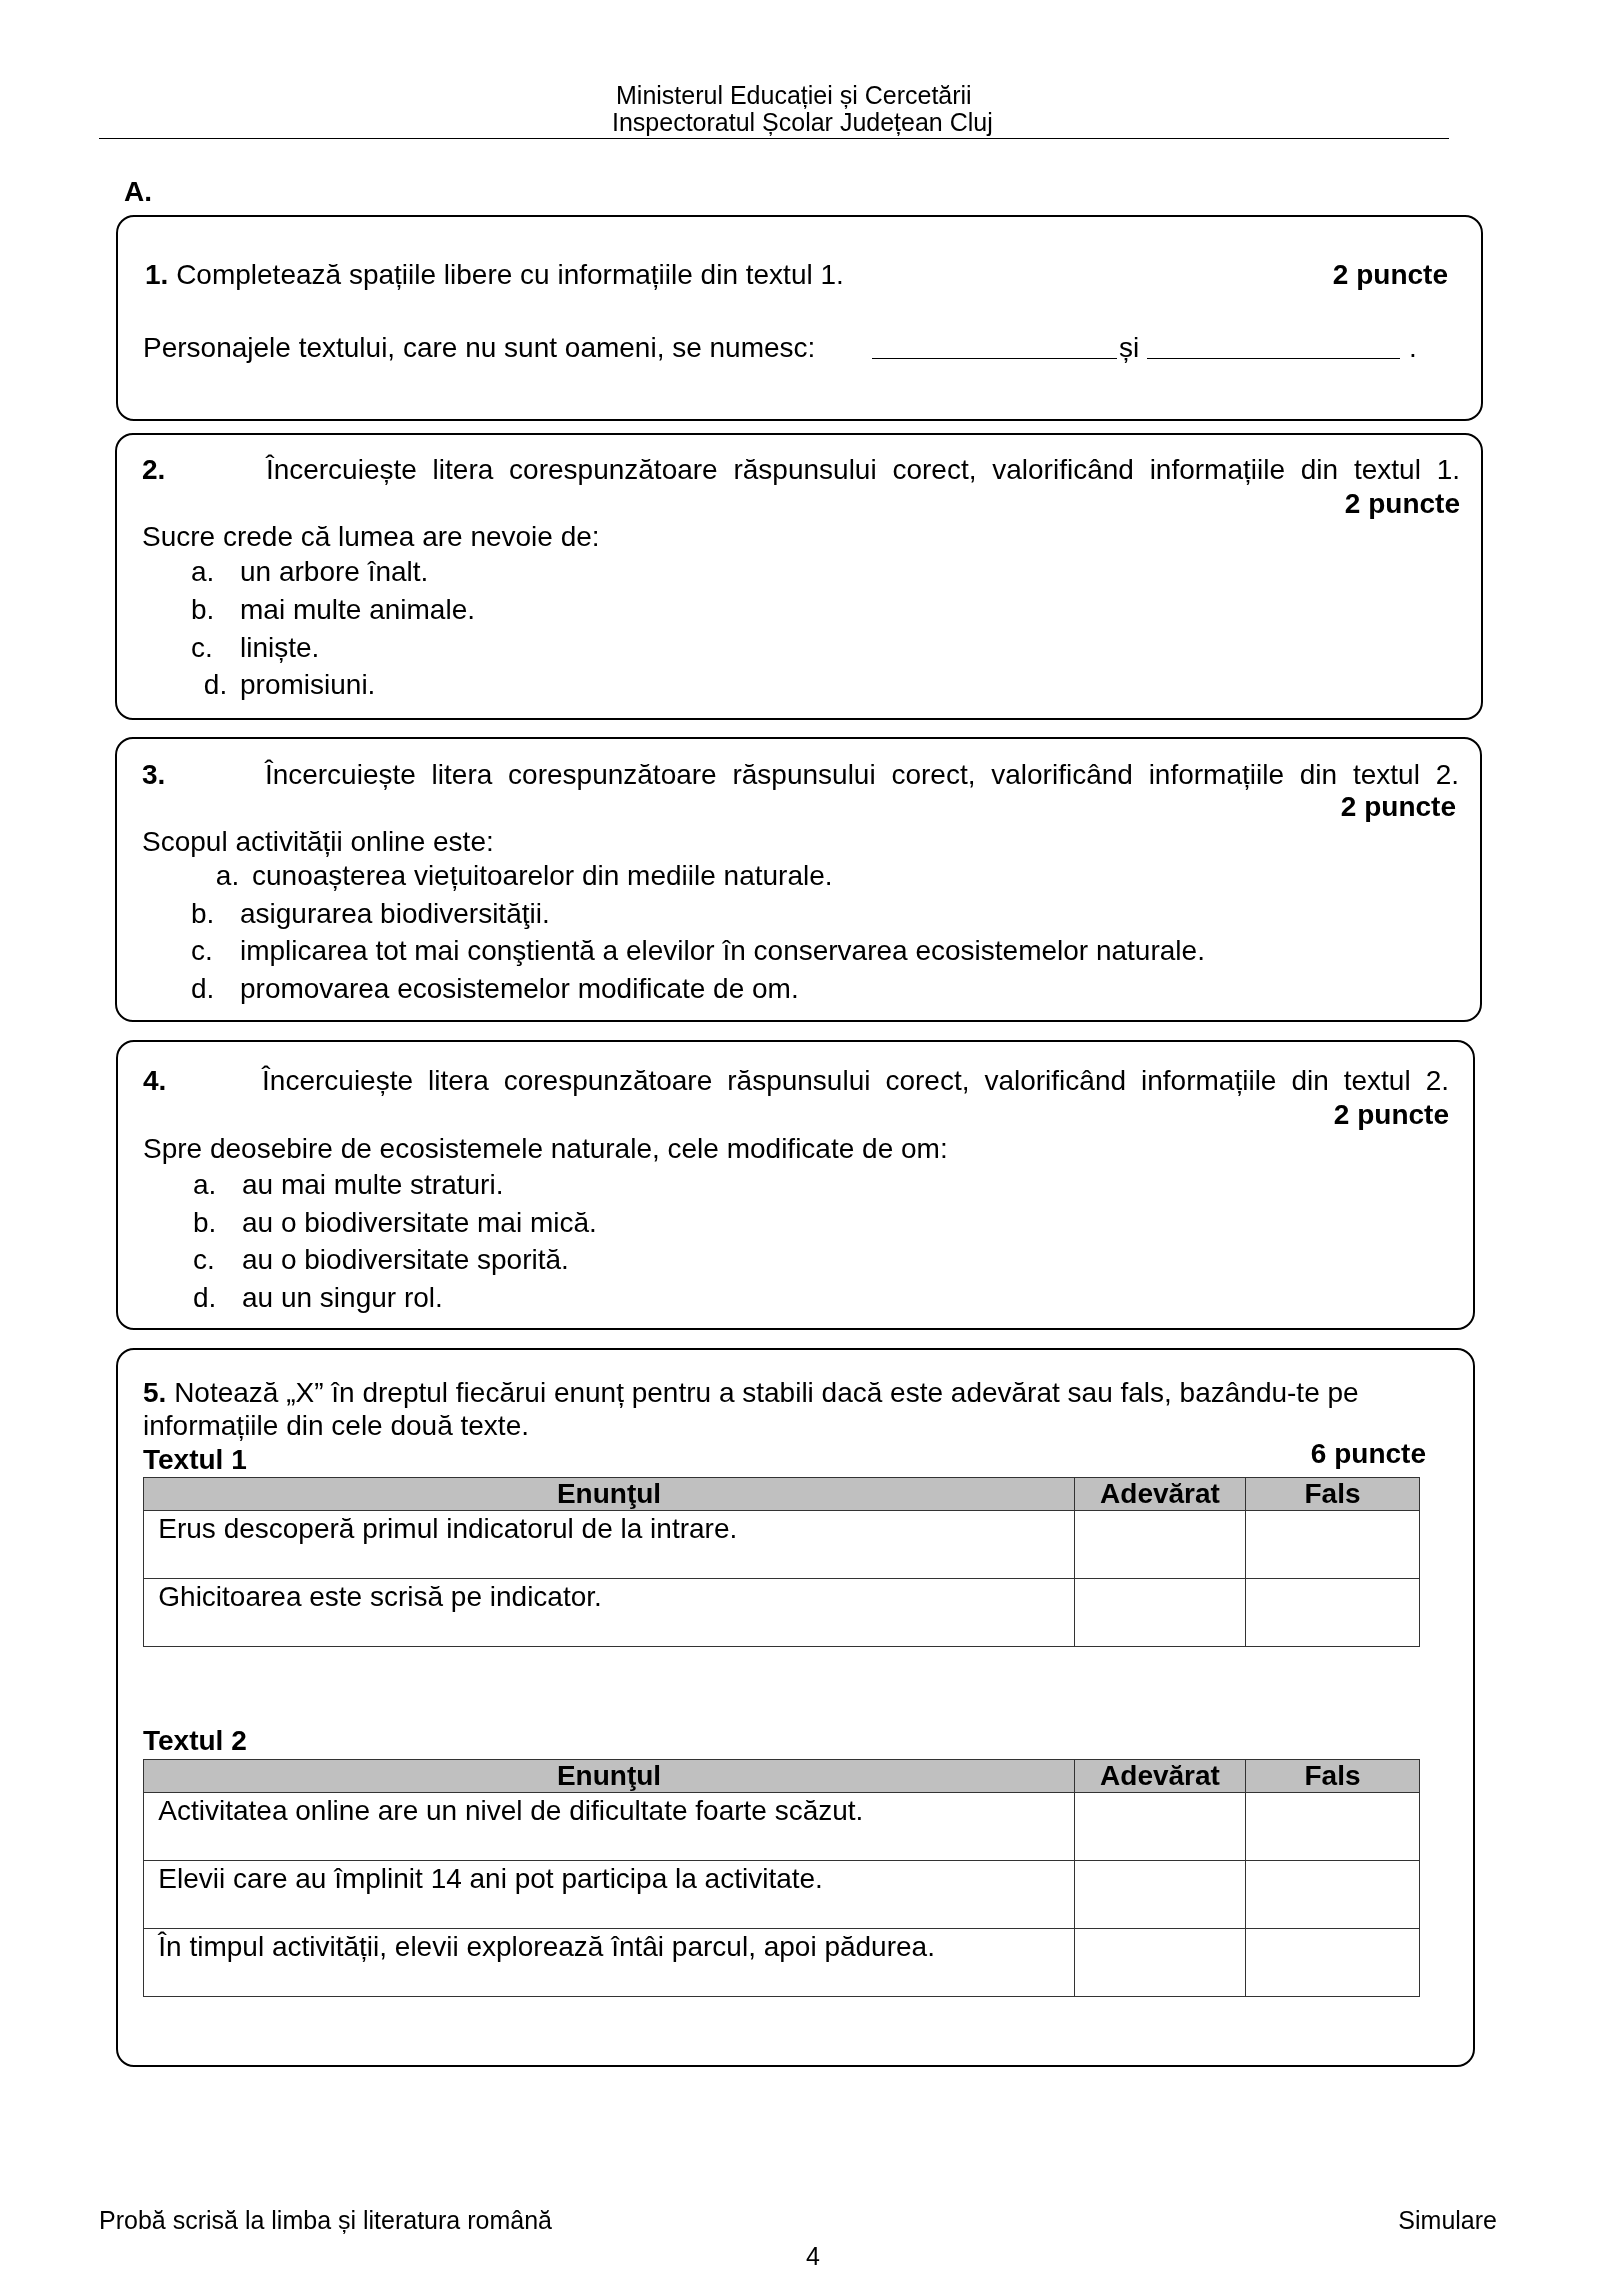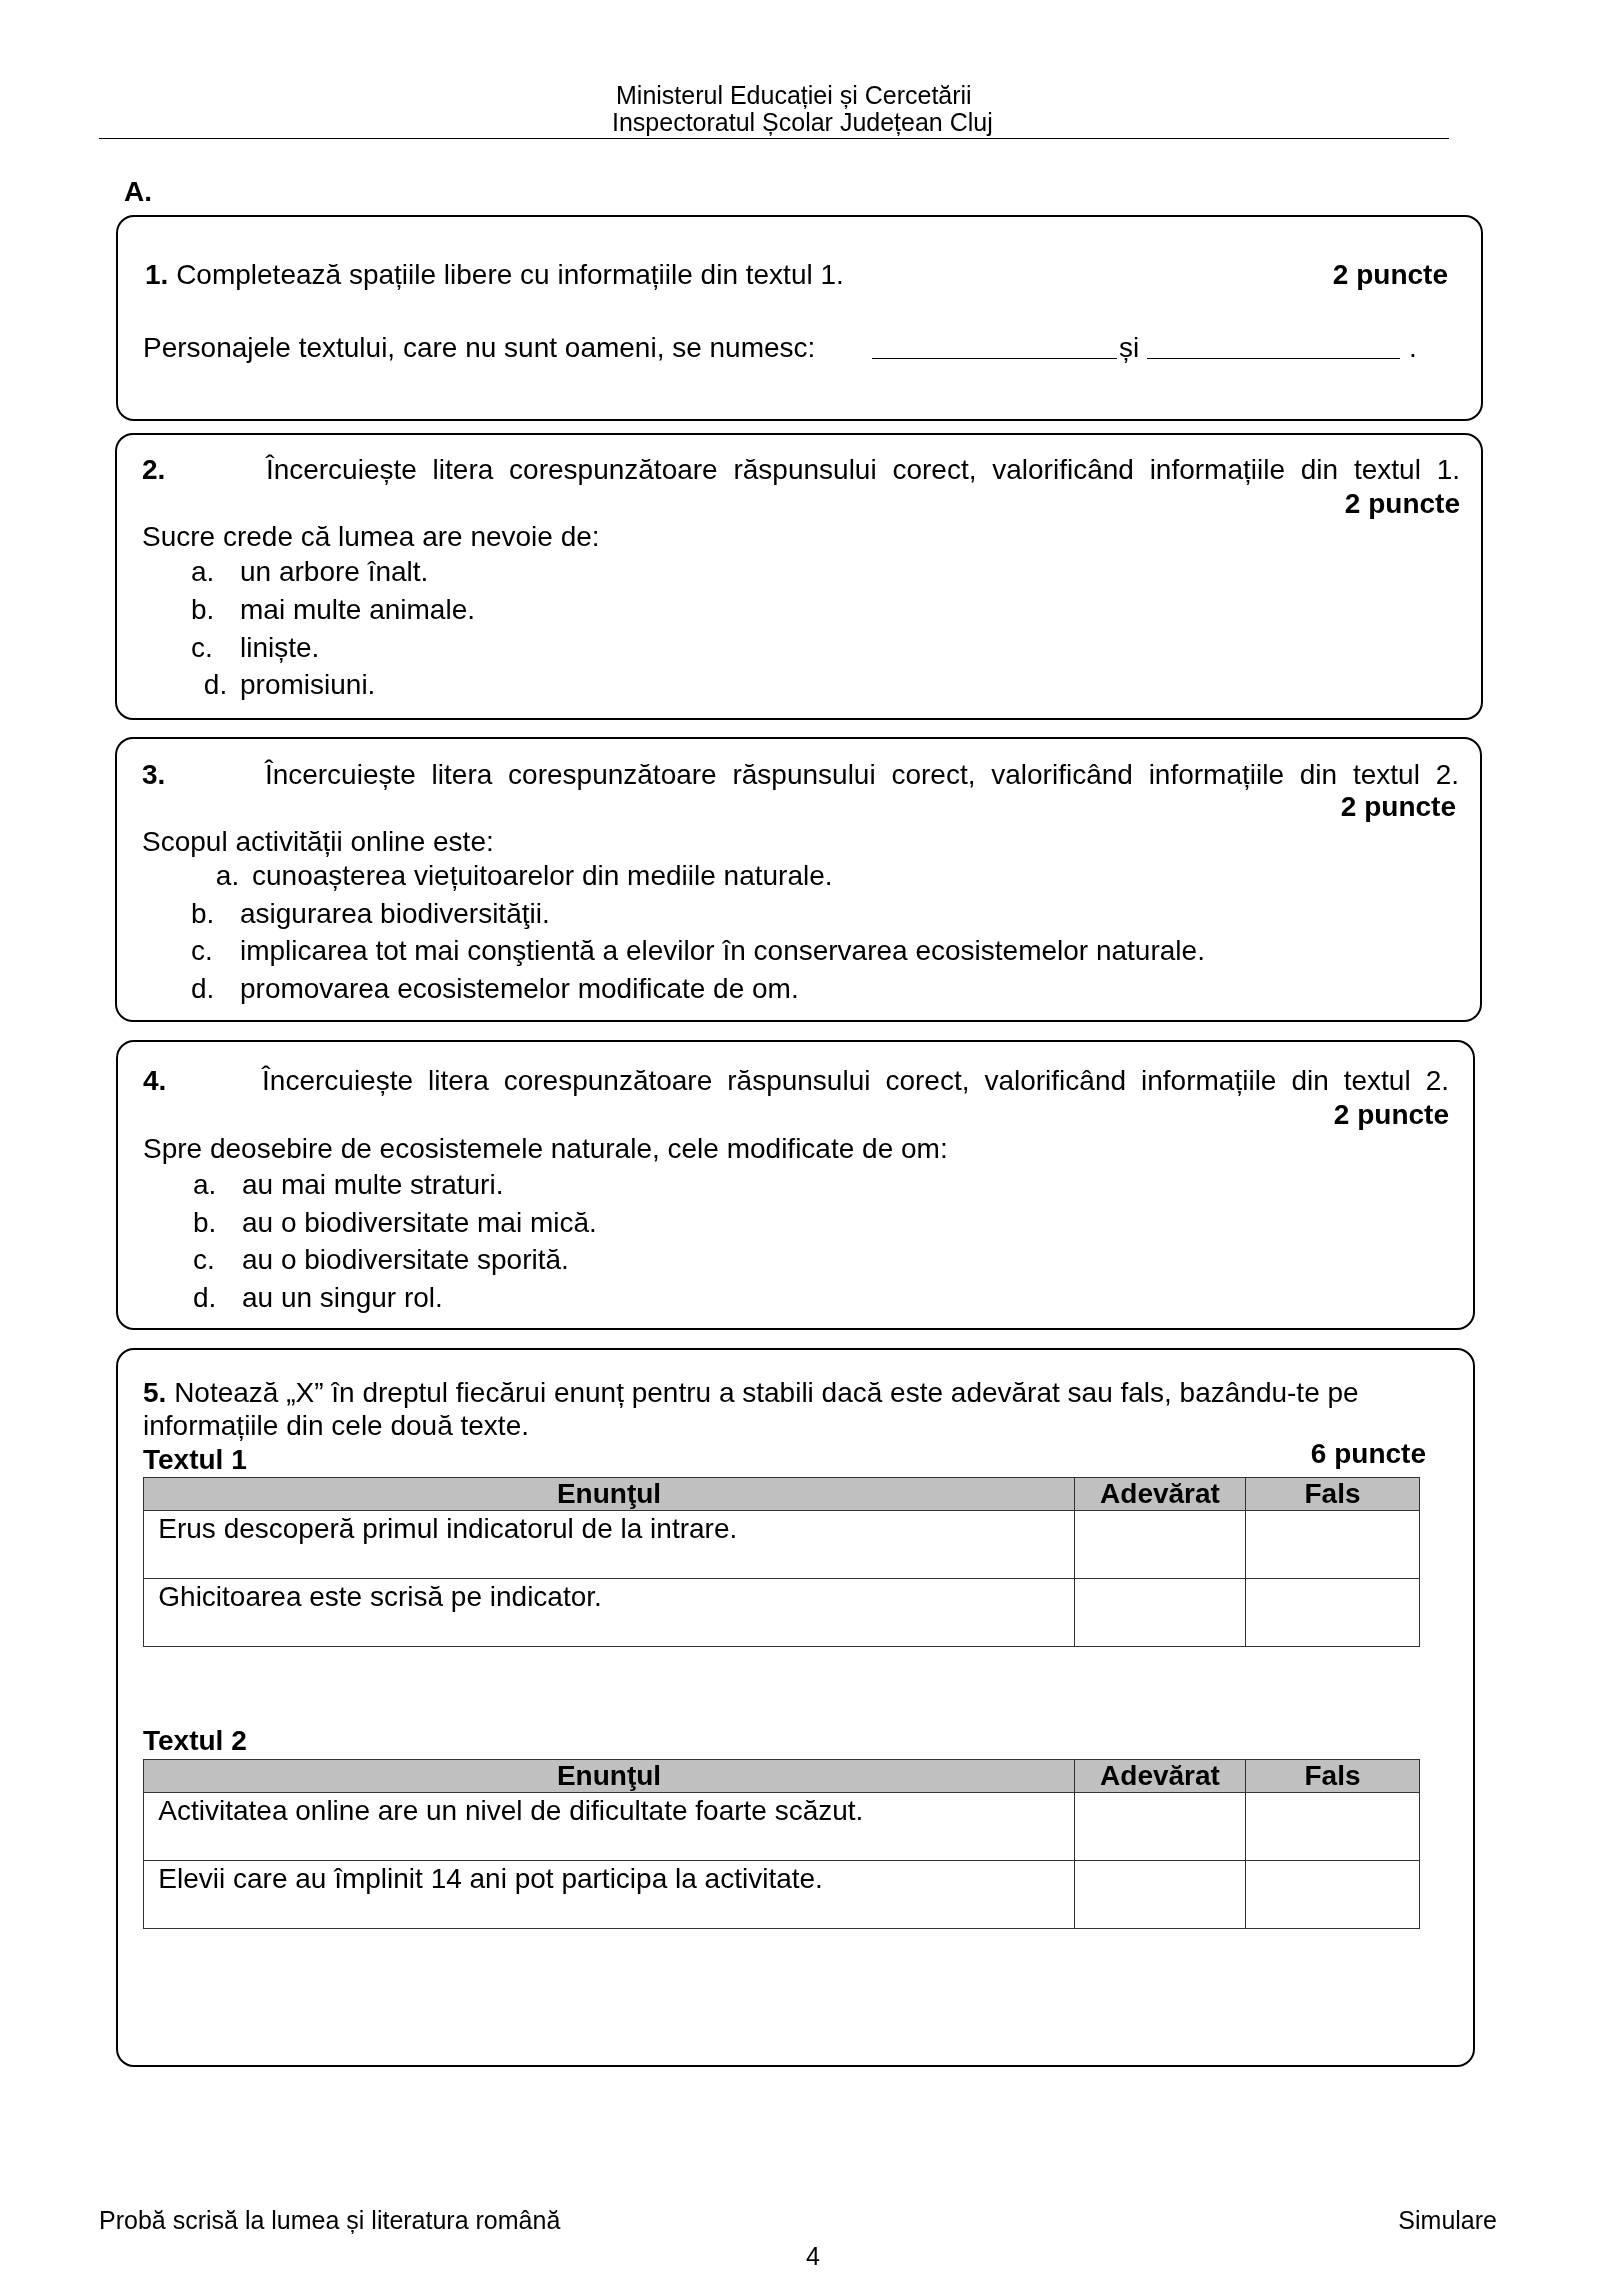--- a/index.html
+++ b/index.html
@@ -154,19 +154,24 @@
     <tr>
       <td class="stmt">Activitatea online are un nivel de dificultate foarte scăzut.</td>
       <td></td>
       <td></td>
     </tr>
     <tr>
       <td class="stmt">Elevii care au împlinit 14 ani pot participa la activitate.</td>
       <td></td>
       <td></td>
     </tr>
+    <tr>
+      <td class="stmt">În timpul activității, elevii explorează întâi parcul, apoi pădurea.</td>
+      <td></td>
+      <td></td>
+    </tr>
   </tbody>
 </table>
 
-<div class="abs ftr" style="left:99px; top:2206px;">Probă scrisă la lumea și literatura română</div>
+<div class="abs ftr" style="left:99px; top:2206px;">Probă scrisă la limba și literatura română</div>
 <div class="abs ftr" style="right:124px; top:2206px;">Simulare</div>
 <div class="abs ftr" style="left:806px; top:2242px;">4</div>
 
 
 </body></html>

